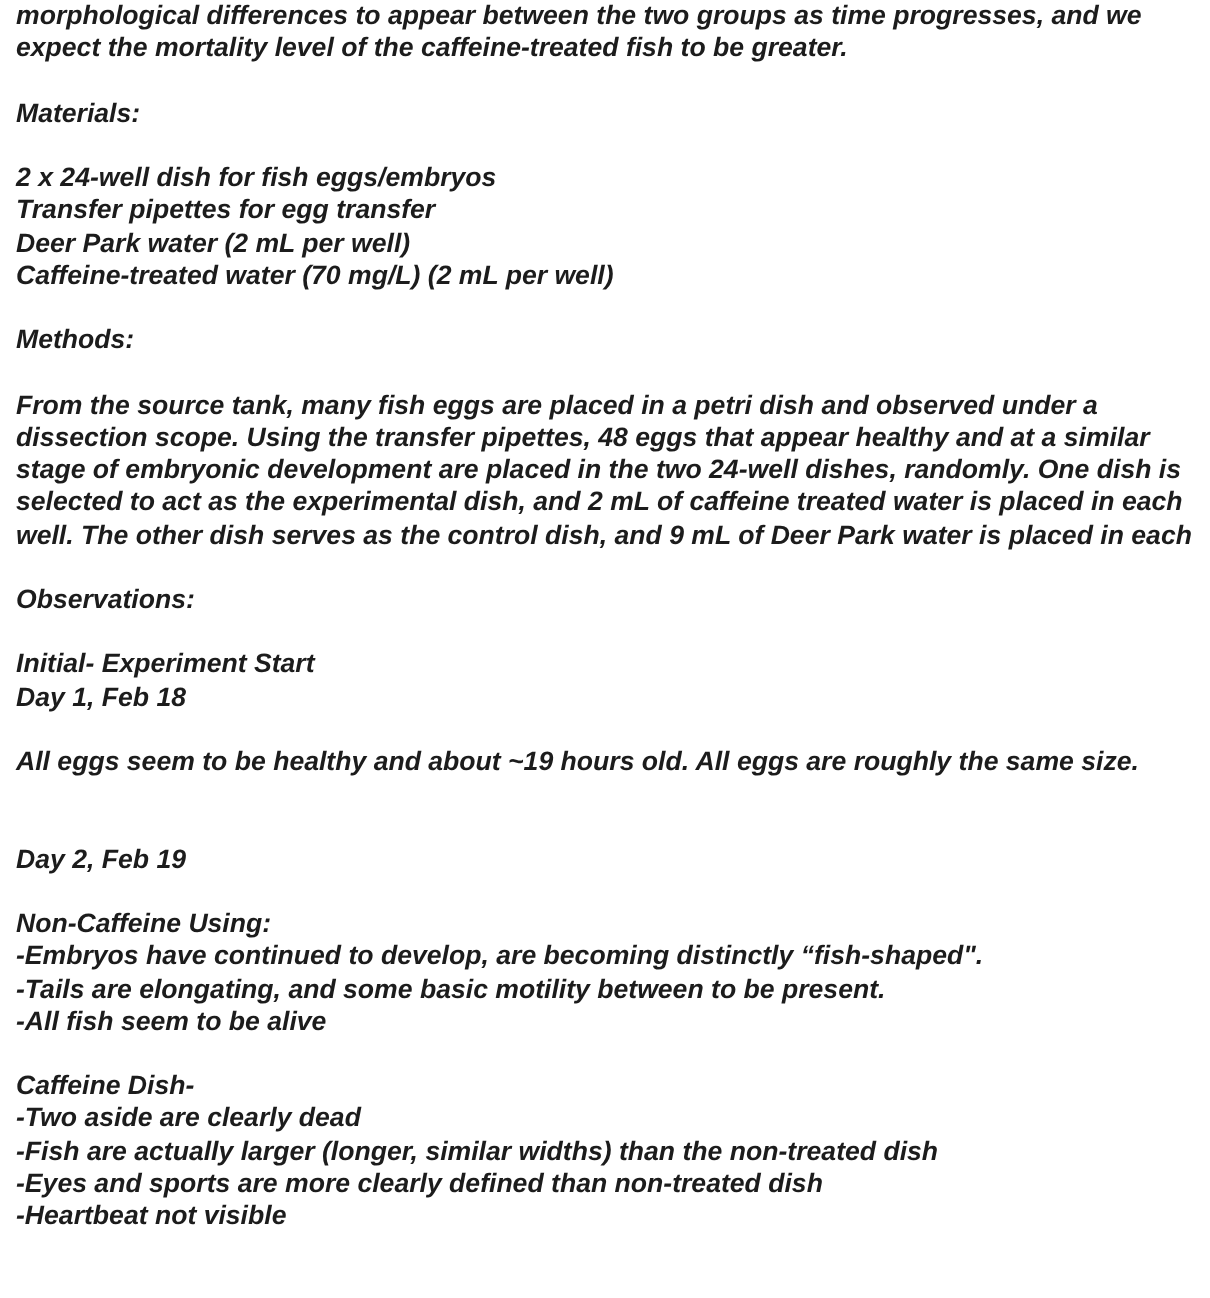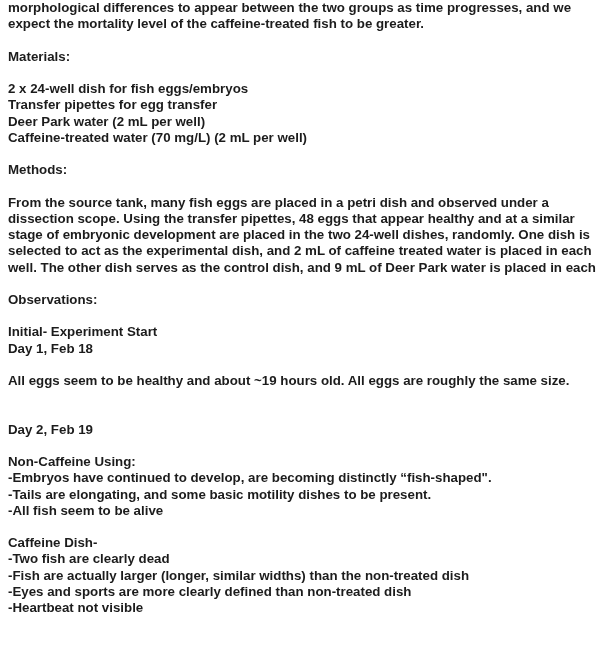--- a/index.html
+++ b/index.html
@@ -19,20 +19,21 @@
     font-family: "Liberation Sans", sans-serif;
     font-weight: bold;
     font-size: 13.3px;
     color: #1c1c1c;
     letter-spacing: 0;
   }
   .line {
     height: 16.22px;
     line-height: 16.22px;
     white-space: nowrap;
+    font-style: italic;
   }
 </style>
 </head>
 <body>
 
 <div class="doc">
   <div class="line">morphological differences to appear between the two groups as time progresses, and we</div>
   <div class="line">expect the mortality level of the caffeine-treated fish to be greater.</div>
   <div class="line"></div>
   <div class="line">Materials:</div>
@@ -55,21 +56,21 @@
   <div class="line">Initial- Experiment Start</div>
   <div class="line">Day 1, Feb 18</div>
   <div class="line"></div>
   <div class="line">All eggs seem to be healthy and about ~19 hours old. All eggs are roughly the same size.</div>
   <div class="line"></div>
   <div class="line"></div>
   <div class="line">Day 2, Feb 19</div>
   <div class="line"></div>
   <div class="line">Non-Caffeine Using:</div>
   <div class="line">-Embryos have continued to develop, are becoming distinctly “fish-shaped".</div>
-  <div class="line">-Tails are elongating, and some basic motility dishes to be present.</div>
+  <div class="line">-Tails are elongating, and some basic motility between to be present.</div>
   <div class="line">-All fish seem to be alive</div>
   <div class="line"></div>
   <div class="line">Caffeine Dish-</div>
-  <div class="line">-Two fish are clearly dead</div>
+  <div class="line">-Two aside are clearly dead</div>
   <div class="line">-Fish are actually larger (longer, similar widths) than the non-treated dish</div>
   <div class="line">-Eyes and sports are more clearly defined than non-treated dish</div>
   <div class="line">-Heartbeat not visible</div>
 </div>
 
 </body></html>

